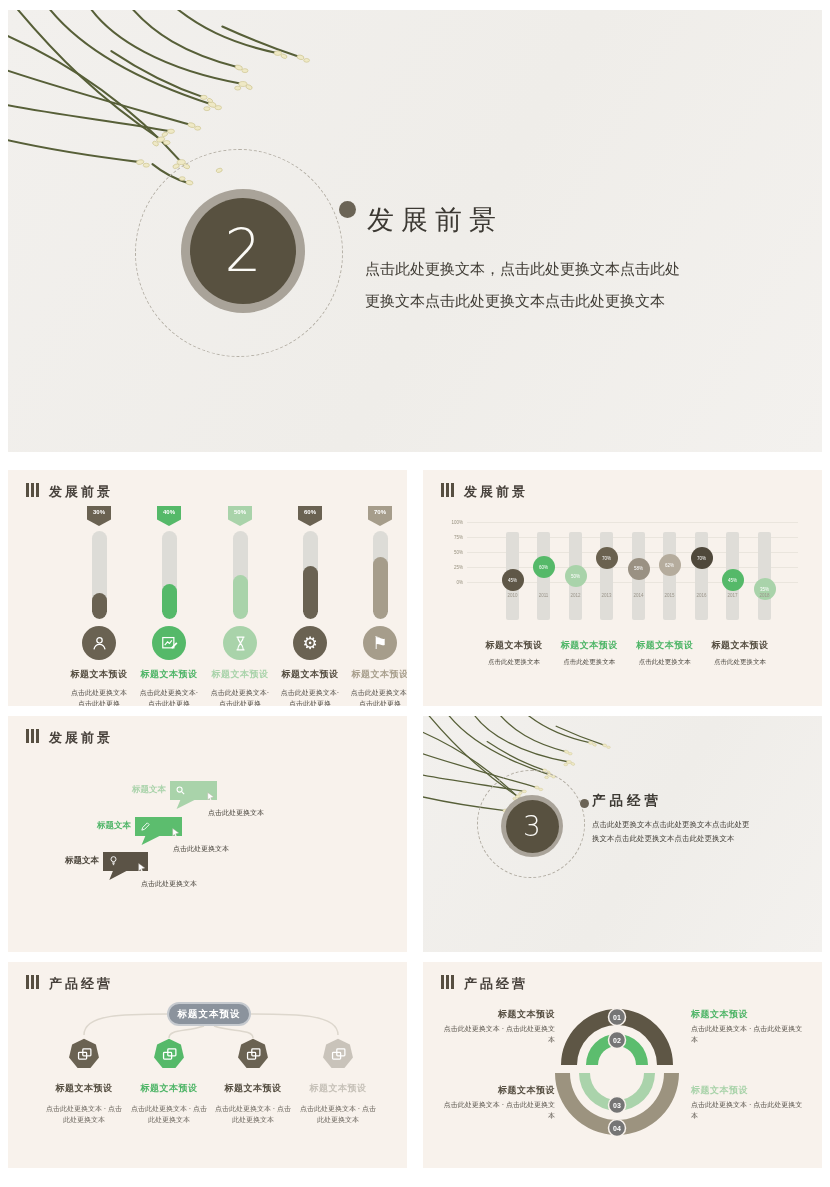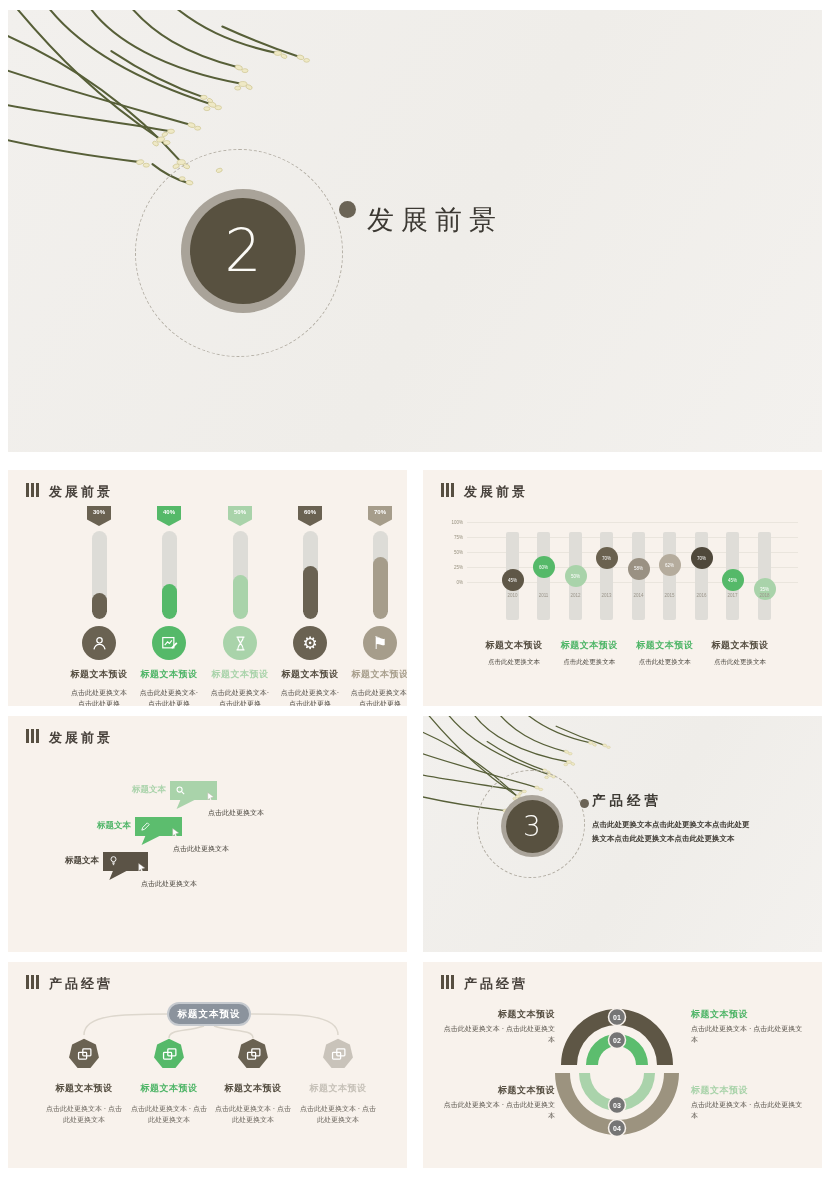--- a/index.html
+++ b/index.html
@@ -60,21 +60,21 @@
   .org-label{font-size:9px;font-weight:bold;margin-top:11px;letter-spacing:.5px;}
   .org-desc{font-size:7px;color:#6b665e;margin-top:8px;line-height:1.6;padding:0 2px;}
   
   .rg-block{position:absolute;width:118px;}
   .rg-label{font-size:9px;font-weight:bold;letter-spacing:.5px;}
   .rg-desc{font-size:7px;color:#5b564e;margin-top:3px;line-height:1.55;}
   .t-r{text-align:right;} .t-l{text-align:left;}
   .hero-title{font-size:27px;font-weight:500;letter-spacing:7px;color:#3c3933;}
   .hero-body{font-size:15px;line-height:2.15;color:#3e3a33;}
   .mini-title{font-size:13.5px;font-weight:600;letter-spacing:4px;color:#3c3933;}
-  .mini-body{font-size:7.5px;line-height:1.9;color:#45413a;font-weight:bold;}
+  .mini-body{font-size:7.5px;line-height:1.9;color:#45413a;}
 </style>
 </head>
 <body>
 
 <div id="page">
 
   <div class="slide section-bg" style="left:8px;top:10px;width:814px;height:442px;">
     <svg class="abs" style="left:0;top:0;" width="330" height="185" viewBox="0 0 320 180">
       <g id="flowerart">
         <g stroke="#4f582f" stroke-width="2" fill="none" stroke-linecap="round" opacity="0.95">
@@ -125,20 +125,24 @@
       </g>
     </svg>
     <div class="abs ring-dashed" style="left:127px;top:139px;width:206px;height:206px;"></div>
     <div class="abs num-outer" style="left:173px;top:179px;width:124px;height:124px;">
       <div class="num-inner" style="width:106px;height:106px;font-size:58px;">
         <span>2</span>
       </div>
     </div>
     <div class="abs sec-dot" style="left:331px;top:191px;width:17px;height:17px;"></div>
     <div class="abs hero-title" style="left:359px;top:192px;">发展前景</div>
+    <div class="abs hero-body" style="left:357px;top:243px;width:320px;">
+      <div>点击此处更换文本，点击此处更换文本点击此处</div>
+      <div>更换文本点击此处更换文本点击此处更换文本</div>
+    </div>
   </div>
 
   <div class="slide" style="left:8px;top:470px;width:399px;height:236px;">
     <div class="s-hdr">
       <span class="bars"><i></i><i></i><i></i></span>
       <span class="s-title">发展前景</span>
     </div>
 
     <div class="sl-col" style="left:56px;">
       <div class="sl-badge bg-dark"><span>30%</span></div>

